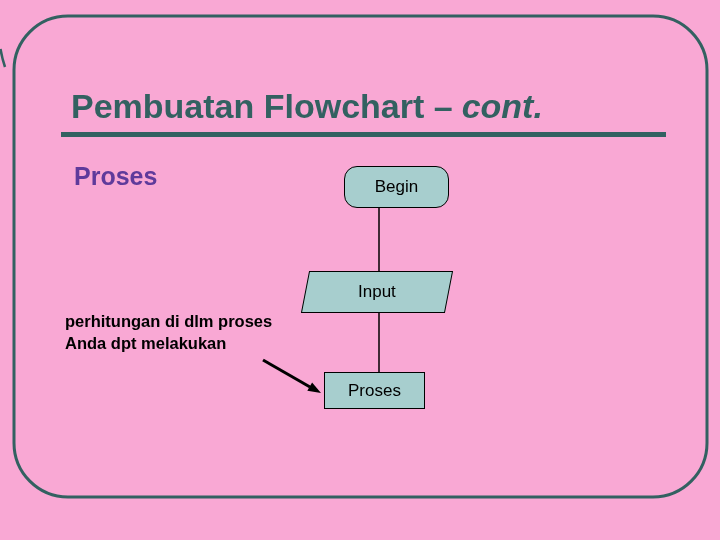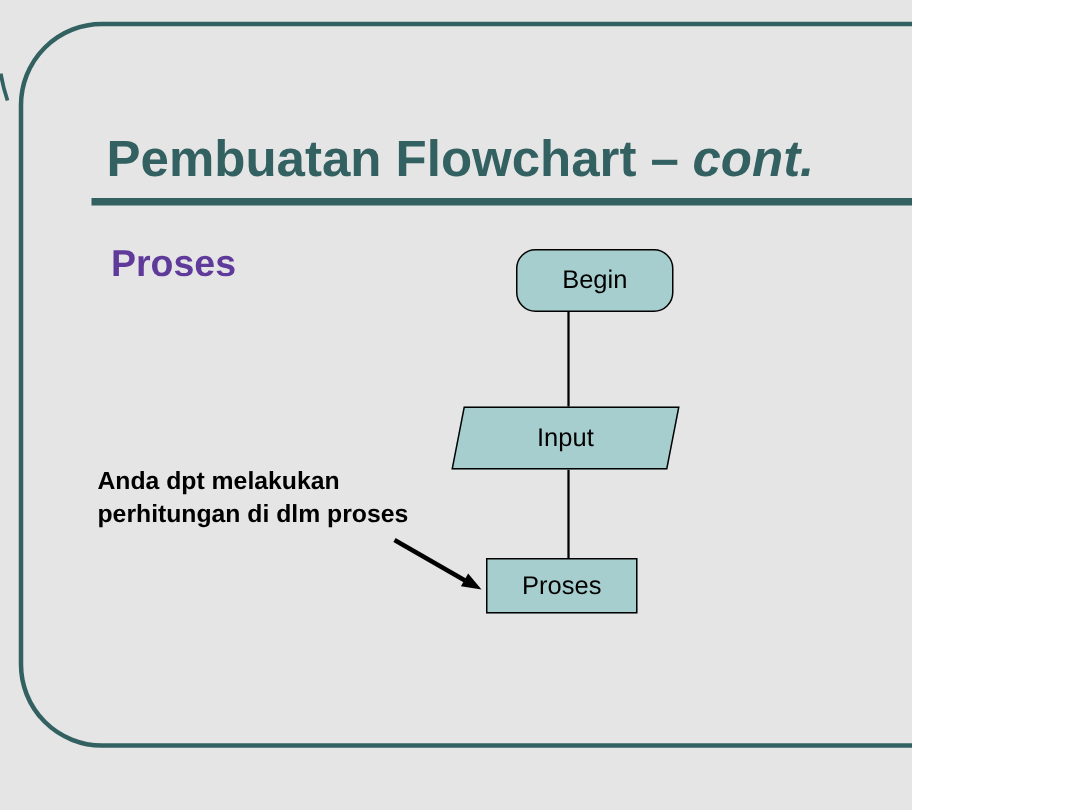--- a/index.html
+++ b/index.html
@@ -3,23 +3,23 @@
 <meta charset="utf-8">
 <style>
   html, body {
     margin: 0;
     padding: 0;
     background: #ffffff;
     font-family: "Liberation Sans", sans-serif;
   }
   .slide {
     position: relative;
-    width: 608px;
+    width: 720px;
     height: 540px;
-    background: #e5e5e5;
+    background: #f9a8d4;
     overflow: hidden;
   }
   .overlay-svg {
     position: absolute;
     left: 0; top: 0;
     width: 720px; height: 540px;
     pointer-events: none;
   }
   .slide-title {
     position: absolute;
@@ -124,17 +124,17 @@
 
   <div class="fc-shape fc-input">
     <span class="unskew">Input</span>
   </div>
 
   <div class="fc-shape fc-process">
     <span>Proses</span>
   </div>
 
   <div class="annotation">
+    <div>perhitungan di dlm proses</div>
     <div>Anda dpt melakukan</div>
-    <div>perhitungan di dlm proses</div>
   </div>
 
 </div>
 
 </body></html>

